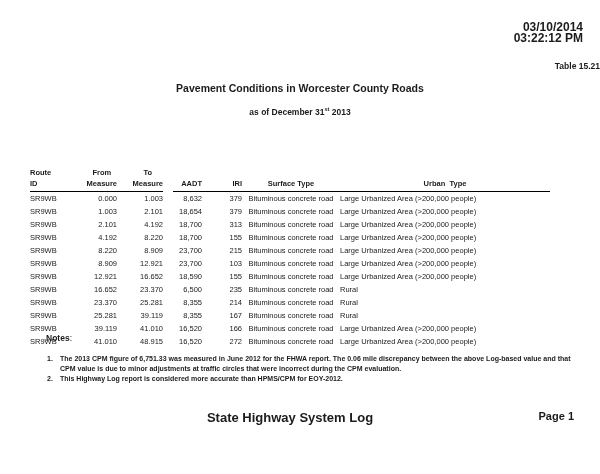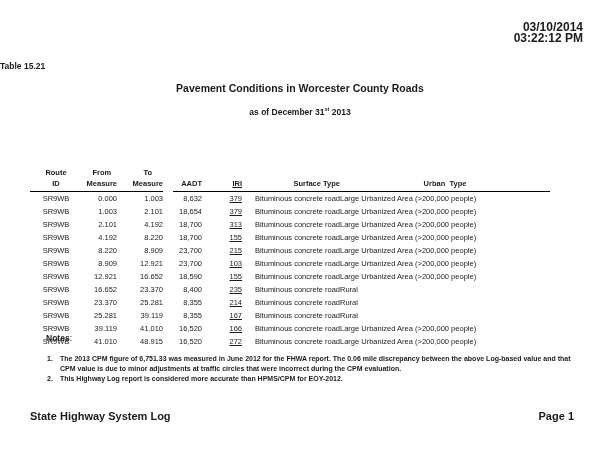--- a/index.html
+++ b/index.html
@@ -15,21 +15,21 @@
   
   .date-block {
     position:absolute; top:22px; right:17px;
     text-align:right; font-weight:bold;
     font-size:12px; line-height:10.5px;
   }
 
   
   .table-number {
     position:absolute; top:61px; left:0; width:600px;
-    text-align:left; font-weight:bold; font-size:8.5px;
+    text-align:right; font-weight:bold; font-size:8.5px;
   }
   .main-title {
     position:absolute; top:82px; left:0; width:600px;
     text-align:center; font-weight:bold; font-size:10.5px;
   }
   .subtitle {
     position:absolute; top:106px; left:0; width:600px;
     text-align:center; font-weight:bold; font-size:8.5px;
     white-space:pre;
   }
@@ -46,26 +46,26 @@
     padding:6px 0 2px 0;
   }
   table.pavement thead th { border-bottom:1px solid #000; }
   table.pavement thead th.c-spacer { border-bottom:none; }
   table.pavement td {
     height:13px; padding:0; white-space:nowrap;
     font-weight:normal;
   }
   .hdr-2line { display:inline-block; text-align:center;margin-top:28px; }
 
-  .c-route   { text-align:center; }
+  .c-route   { text-align:left; }
   .c-from    { text-align:right; padding-right:1px; }
   .c-to      { text-align:right; padding-right:5px; }
   .c-aadt    { text-align:right; padding-right:4px; }
-  .c-iri     { text-align:right; padding-right:5px;text-decoration:underline; }
-  .c-surface { text-align:right; }
+  .c-iri     { text-align:right; padding-right:5px; }
+  .c-surface { text-align:center; }
   td.c-urban { text-align:left; padding-left:3px;margin-left:8px; }
   th.c-urban { text-align:center; padding-right:65px; white-space:pre; }
   td.c-from  { padding-right:1px;text-align:right; }
   td.c-to    { padding-right:5px; }
 
   
   .notes-heading {
     position:absolute; top:333px; left:30px;
     font-size:8.5px;
     margin-left:16px;
@@ -75,21 +75,21 @@
     position:absolute; top:354px; left:47px; width:528px;
     font-size:7px; line-height:10px; font-weight:bold;
   }
   .note-item { display:flex; }
   .note-num { width:13px; flex:none; }
   .note-text { flex:1; }
 
   
   .footer-center {
     position:absolute; top:410px; left:30px; width:520px;
-    text-align:left; font-weight:bold; font-size:11px;
+    text-align:center; font-weight:bold; font-size:13px;
   }
   .footer-right {
     position:absolute; top:410px; right:26px;
     font-weight:bold; font-size:11px;
   }
 </style>
 </head>
 <body>
 
 <div class="date-block">
@@ -206,21 +206,21 @@
         <td class="c-aadt">18,590</td>
         <td class="c-iri">155</td>
         <td class="c-surface">Bituminous concrete road</td>
         <td class="c-urban">Large Urbanized Area (&gt;200,000 people)</td>
       </tr>
       <tr>
         <td class="c-route">SR9WB</td>
         <td class="c-from">16.652</td>
         <td class="c-to">23.370</td>
         <td class="c-spacer"></td>
-        <td class="c-aadt">8,400</td>
+        <td class="c-aadt">6,500</td>
         <td class="c-iri">235</td>
         <td class="c-surface">Bituminous concrete road</td>
         <td class="c-urban">Rural</td>
       </tr>
       <tr>
         <td class="c-route">SR9WB</td>
         <td class="c-from">23.370</td>
         <td class="c-to">25.281</td>
         <td class="c-spacer"></td>
         <td class="c-aadt">8,355</td>

